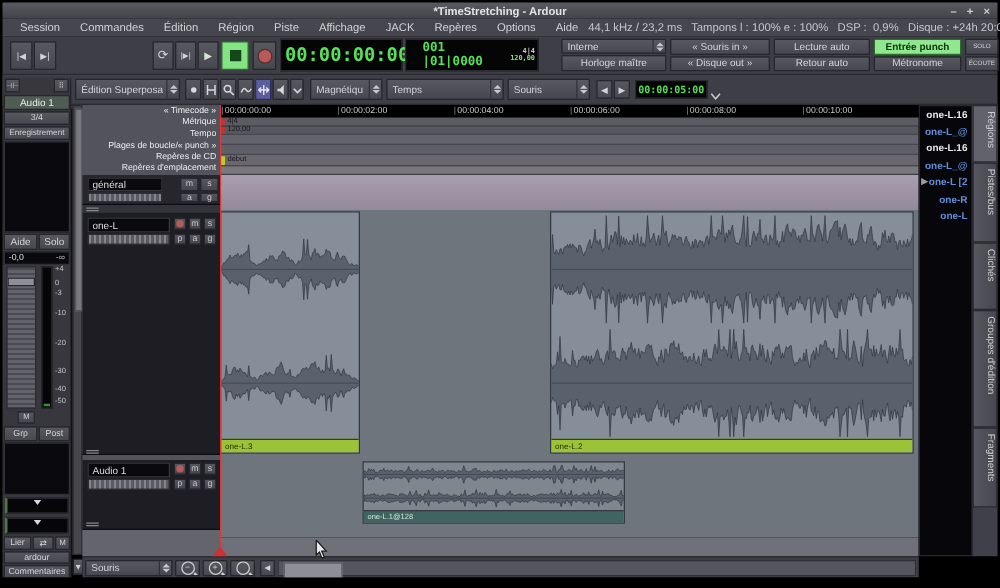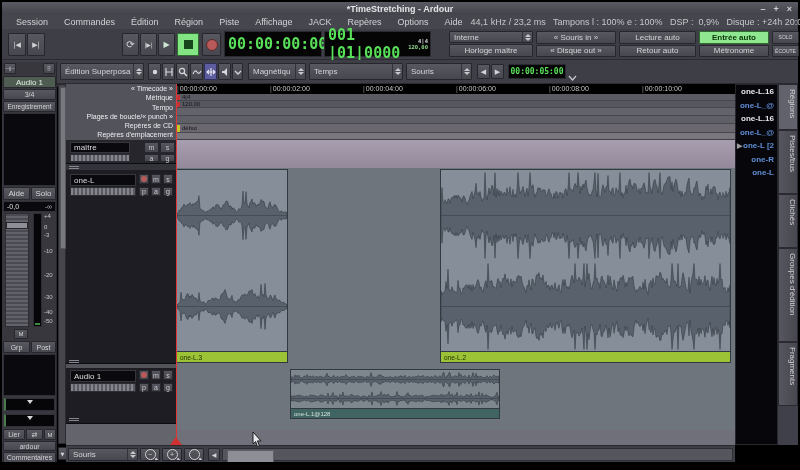--- a/index.html
+++ b/index.html
@@ -173,21 +173,21 @@
       </div>
 
     <div class="lcd abs" style="left:222px;top:2px;width:98px;height:26px;">
       <span style="font-size:15px;letter-spacing:0;padding-left:3px;">00:00:00:00</span>
       <span style="display:flex;flex-direction:column;align-items:center;margin-left:2px;font-size:5.5px;line-height:6px;">
         <span style="color:#8fd88f;">30</span>
         <span style="color:#d8d8dc;">NDF</span>
       </span>
     </div>
     <div class="lcd abs" style="left:322px;top:2px;width:107px;height:26px;">
-      <span style="font-size:15px;padding-left:3px;">001 |01|0000</span>
+      <span style="font-size:10px;padding-left:13px;">001 |01|0000</span>
       <span style="display:flex;flex-direction:column;align-items:flex-end;margin-left:2px;font-size:5.5px;line-height:6px;flex:1;padding-right:2px;">
         <span style="color:#cfcfd4;">4|4</span>
         <span style="color:#8fd88f;">120,00</span>
       </span>
     </div>
 
     <div class="stack" style="left:447px;width:84px;">
       <div class="dd" style="height:12px;">
         <span class="lbl">Interne</span>
           <span class="spin"></span>
@@ -196,21 +196,21 @@
     </div>
     <div class="stack" style="left:534px;width:80px;">
       <div class="btn">« Souris in »</div>
       <div class="btn">« Disque out »</div>
     </div>
     <div class="stack" style="left:617px;width:77px;">
       <div class="btn">Lecture auto</div>
       <div class="btn">Retour auto</div>
     </div>
     <div class="stack" style="left:697px;width:70px;">
-      <div class="btn active-green">Entrée auto</div>
+      <div class="btn active-green">Entrée punch</div>
       <div class="btn">Métronome</div>
     </div>
     <div class="stack" style="left:770px;width:27px;">
       <div class="btn" style="font-size:5px;">SOLO</div>
       <div class="btn" style="font-size:5px;">ÉCOUTE</div>
     </div>
   </div>
 
   <div class="abs toolbar">
     <div class="dd abs" style="left:58px;top:3px;width:84px;height:17px;">
@@ -338,21 +338,21 @@
     <div class="rlabels">
         <div class="rl-row">« Timecode »</div>
         <div class="rl-row">Métrique</div>
         <div class="rl-row">Tempo</div>
         <div class="rl-row">Plages de boucle/« punch »</div>
         <div class="rl-row">Repères de CD</div>
         <div class="rl-row">Repères d'emplacement</div>
       </div>
 
     <div class="thead bus" style="top:56px;height:24px;">
-      <div class="tname" style="left:4px;top:2px;width:60px;height:11px;">maître</div>
+      <div class="tname" style="left:4px;top:2px;width:60px;height:11px;">général</div>
       <div class="hbtn" style="left:78px;top:2px;width:15px;height:11px;">m</div>
       <div class="hbtn" style="left:94px;top:2px;width:15px;height:11px;">s</div>
       <div class="hfader" style="left:4px;top:14px;width:60px;height:8px;"></div>
       <div class="hbtn" style="left:78px;top:14px;width:15px;height:8px;">a</div>
       <div class="hbtn" style="left:94px;top:14px;width:15px;height:8px;">g</div>
     </div>
     <div class="grip" style="top:80px;">
         <i></i>
         <i></i>
       </div>

